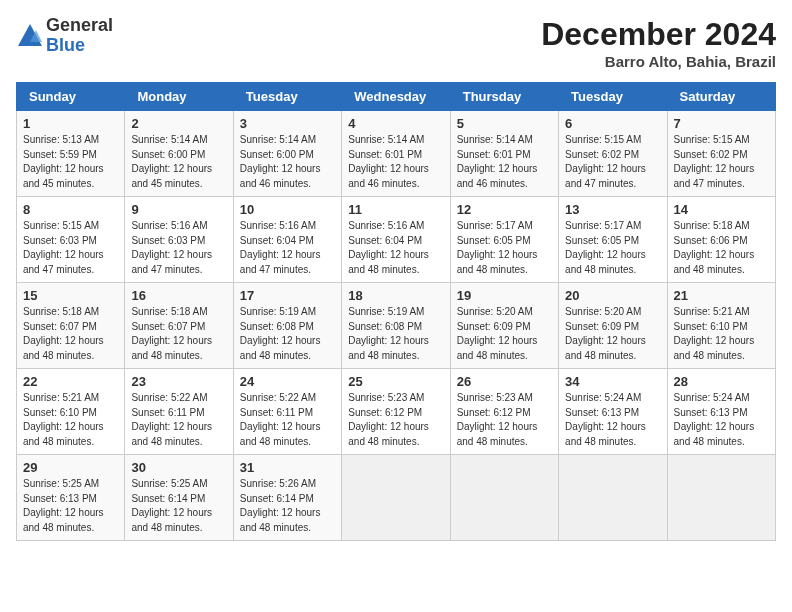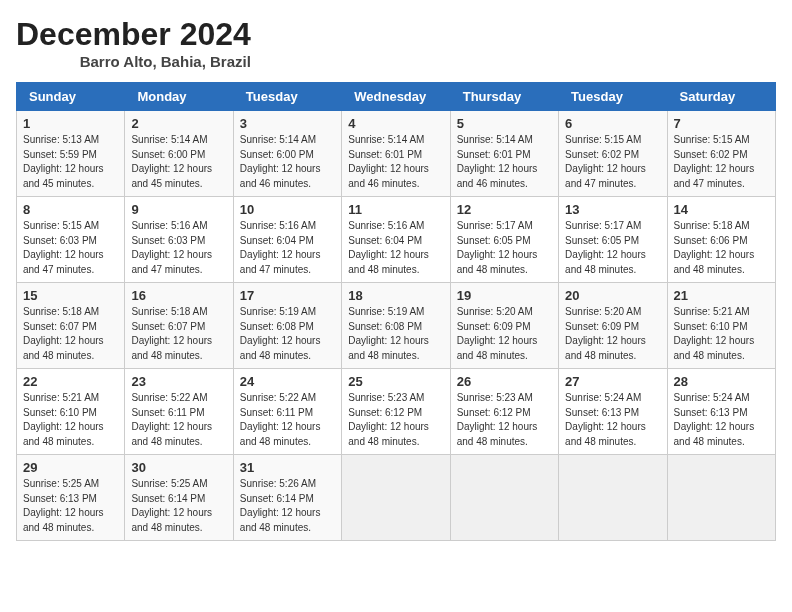--- a/index.html
+++ b/index.html
@@ -85,20 +85,30 @@
       color: #333;
     }
     .empty-cell {
       background: #f0f0f0 !important;
     }
   </style>
 </head>
 <body>
 
 <div class="header">
+  <div class="logo">
+    <svg class="logo-icon" viewBox="0 0 28 28">
+      <polygon points="14,2 26,24 2,24" fill="#2a6ebb"></polygon>
+      <polygon points="20,8 26,20 14,20" fill="#5599dd" opacity="0.7"></polygon>
+    </svg>
+    <div class="logo-text">
+      <span class="logo-general">General</span><br>
+      <span class="logo-blue">Blue</span>
+    </div>
+  </div>
   <div class="title-section">
     <div class="month-title">December 2024</div>
     <div class="location">Barro Alto, Bahia, Brazil</div>
   </div>
 </div>
 
 <table>
   <thead>
     <tr>
     <th>Sunday</th>
@@ -294,21 +304,21 @@
 and 48 minutes.</div>
         </td>
         <td>
           <span class="day-num">26</span>
           <div class="day-info" style="white-space: pre-line;">Sunrise: 5:23 AM
 Sunset: 6:12 PM
 Daylight: 12 hours
 and 48 minutes.</div>
         </td>
         <td>
-          <span class="day-num">27</span>
+          <span class="day-num">34</span>
           <div class="day-info" style="white-space: pre-line;">Sunrise: 5:24 AM
 Sunset: 6:13 PM
 Daylight: 12 hours
 and 48 minutes.</div>
         </td>
         <td>
           <span class="day-num">28</span>
           <div class="day-info" style="white-space: pre-line;">Sunrise: 5:24 AM
 Sunset: 6:13 PM
 Daylight: 12 hours

